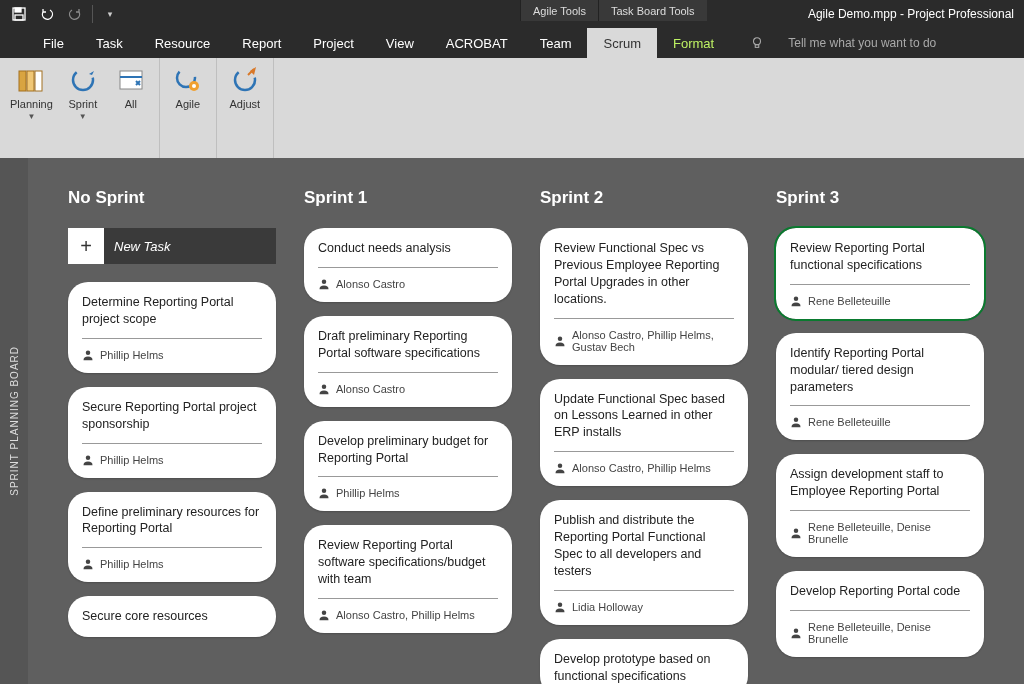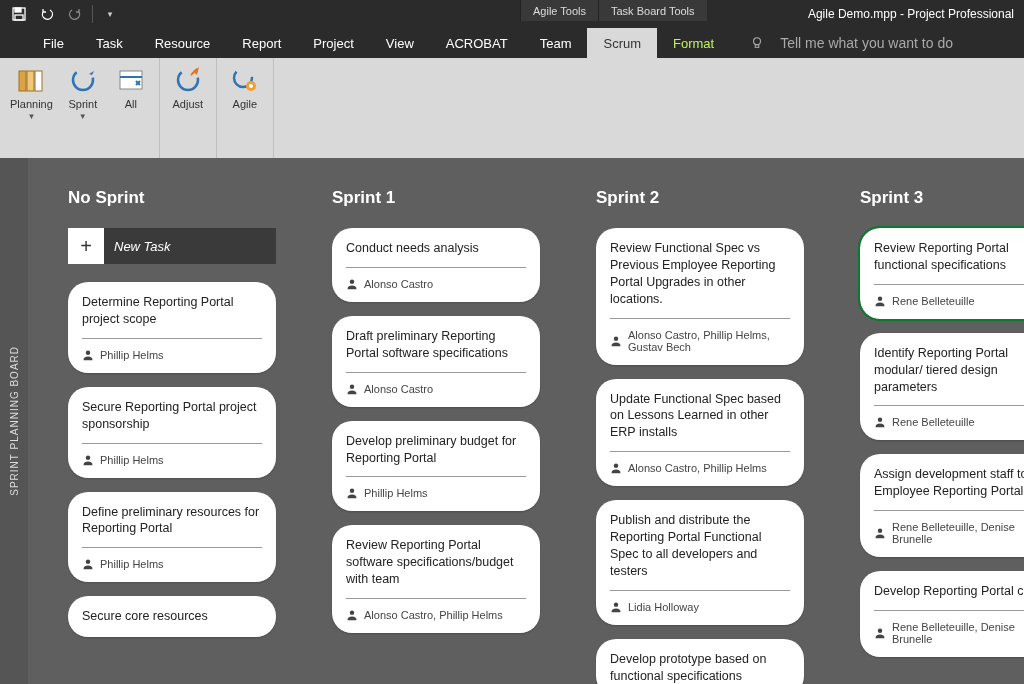--- a/index.html
+++ b/index.html
@@ -13,38 +13,38 @@
   .titlebar .qat .sep { width: 1px; height: 18px; background: #555; }
   .titlebar .tooltabs { position: absolute; left: 520px; top: 0; display: flex; height: 21px; }
   .titlebar .tooltabs .tooltab { padding: 0 12px; display: flex; align-items: center; background: #393939; color: #ddd; font-size: 11px; border-left: 1px solid #222; }
   .titlebar .title { position: absolute; right: 10px; top: 0; height: 28px; display: flex; align-items: center; color: #fff; font-size: 12px; }
 
   
   .ribtabs { height: 30px; background: #2b2b2b; display: flex; align-items: stretch; padding-left: 27px; color: #fff; font-size: 13px; }
   .ribtabs .tab { padding: 0 16px; display: flex; align-items: center; cursor: pointer; }
   .ribtabs .tab.active { background: #d9d9d9; color: #333; }
   .ribtabs .tab.sub { color: #bef264; }
-  .ribtabs .tellme { display: flex; align-items: center; gap: 16px; color: #aaa; margin-left: 20px; font-size: 14px; }
+  .ribtabs .tellme { display: flex; align-items: center; gap: 24px; color: #aaa; margin-left: 20px; font-size: 12px; }
   .ribtabs .tellme svg { width: 14px; height: 14px; }
 
   
   .ribbon { height: 120px; background: #d9d9d9; display: flex; align-items: stretch; border-bottom: 1px solid #bbb; }
   .rgroup { display: flex; flex-direction: column; justify-content: space-between; border-right: 1px solid #bfbfbf; padding: 4px 6px 2px 6px; }
   .rgroup .row { display: flex; gap: 4px; }
   .rbtn { display: flex; flex-direction: column; align-items: center; justify-content: flex-start; min-width: 44px; padding: 2px 4px; gap: 2px; cursor: pointer; }
   .rbtn .ico { width: 32px; height: 32px; display: flex; align-items: center; justify-content: center; }
   .rbtn .lbl { font-size: 11px; color: #333; text-align: center; line-height: 1.1; }
   .rbtn .caret { font-size: 8px; color: #555; }
   .rgroup .gname { font-size: 11px; color: #666; text-align: center; padding-top: 2px; }
 
   
   .boardwrap { position: absolute; top: 158px; left: 0; right: 0; bottom: 0; background: #5f5f5f; display: flex; }
   .vlabel { width: 28px; background: #555; color: #ddd; font-size: 10px; letter-spacing: 1px; display: flex; align-items: center; justify-content: center; }
   .vlabel span { writing-mode: vertical-rl; transform: rotate(180deg); }
-  .board { flex: 1; overflow: hidden; padding: 30px 27px 0 40px; display: flex; gap: 56px; }
+  .board { flex: 1; overflow: hidden; padding: 30px 27px 0 40px; display: flex; gap: 28px; }
   .col { width: 208px; flex-shrink: 0; }
   .col h2 { color: #fff; font-size: 17px; font-weight: 600; margin-bottom: 20px; }
   .newtask { display: flex; height: 36px; margin-bottom: 18px; cursor: pointer; }
   .newtask .plus { width: 36px; background: #fff; color: #333; display: flex; align-items: center; justify-content: center; font-size: 20px; font-weight: 300; }
   .newtask .lbl { flex: 1; background: #3a3a3a; color: #fff; display: flex; align-items: center; padding-left: 10px; font-size: 13px; font-style: italic; }
   .card { background: #fff; padding: 12px 14px; margin-bottom: 14px; box-shadow: 0 1px 2px rgba(0,0,0,0.2); cursor: pointer; border-radius: 20px; }
   .card.selected { outline: 2px solid #0a7a2f; }
   .card .title { font-size: 12.5px; color: #222; line-height: 1.35; padding-bottom: 10px; border-bottom: 1px solid #999; margin-bottom: 10px; }
   .card .assn { display: flex; align-items: center; gap: 6px; font-size: 11px; color: #444; }
   .card .assn svg { width: 12px; height: 12px; flex-shrink: 0; }
@@ -140,45 +140,45 @@
       </div>
     </div>
     <div class="gname">Views</div>
   </div>
 
   <div class="rgroup">
     <div class="row">
       <div class="rbtn">
         <div class="ico">
           <svg width="30" height="30" viewBox="0 0 30 30">
+              <circle cx="13" cy="13" r="9" fill="none" stroke="#2e74b5" stroke-width="2.5" stroke-dasharray="35 20"></circle>
+              <circle cx="21" cy="21" r="5" fill="#f0a030"></circle>
+              <circle cx="21" cy="21" r="2" fill="#fff"></circle>
+            </svg>
+        </div>
+        <span class="lbl">Agile</span>
+      </div>
+    </div>
+    <div class="gname">Settings</div>
+  </div>
+
+  <div class="rgroup">
+    <div class="row">
+      <div class="rbtn">
+        <div class="ico">
+          <svg width="30" height="30" viewBox="0 0 30 30">
               <circle cx="15" cy="15" r="10" fill="none" stroke="#2e74b5" stroke-width="2.5" stroke-dasharray="40 20"></circle>
               <path d="M20 6 L26 2 L24 10 Z" fill="#d97828"></path>
               <line x1="18" y1="10" x2="24" y2="4" stroke="#d97828" stroke-width="2"></line>
             </svg>
         </div>
         <span class="lbl">Adjust</span>
       </div>
     </div>
     <div class="gname">Sprints</div>
-  </div>
-
-  <div class="rgroup">
-    <div class="row">
-      <div class="rbtn">
-        <div class="ico">
-          <svg width="30" height="30" viewBox="0 0 30 30">
-              <circle cx="13" cy="13" r="9" fill="none" stroke="#2e74b5" stroke-width="2.5" stroke-dasharray="35 20"></circle>
-              <circle cx="21" cy="21" r="5" fill="#f0a030"></circle>
-              <circle cx="21" cy="21" r="2" fill="#fff"></circle>
-            </svg>
-        </div>
-        <span class="lbl">Agile</span>
-      </div>
-    </div>
-    <div class="gname">Settings</div>
   </div>
 </div>
 
 <div class="boardwrap">
   <div class="vlabel">
       <span>SPRINT PLANNING BOARD</span>
     </div>
   <div class="board" id="board">
       <div class="col">
         <h2>No Sprint</h2>

